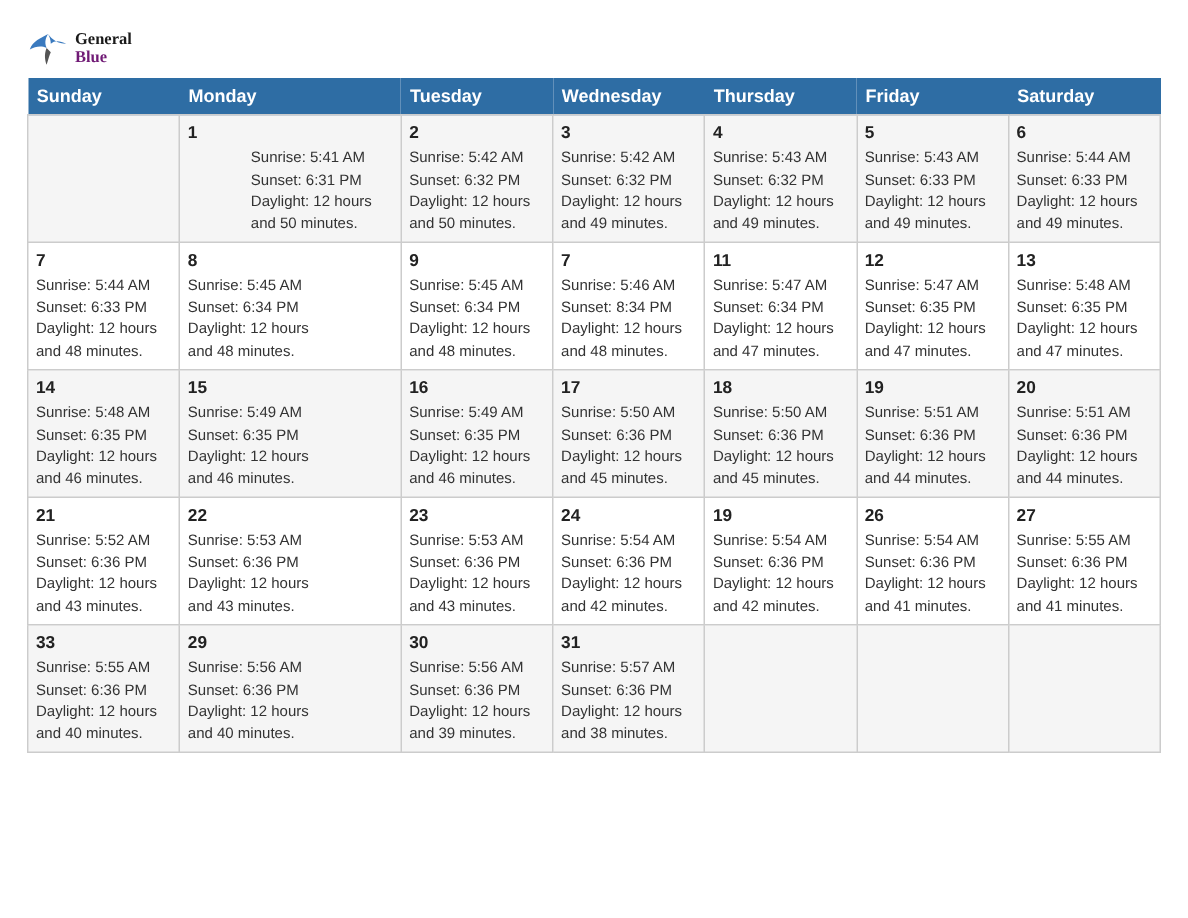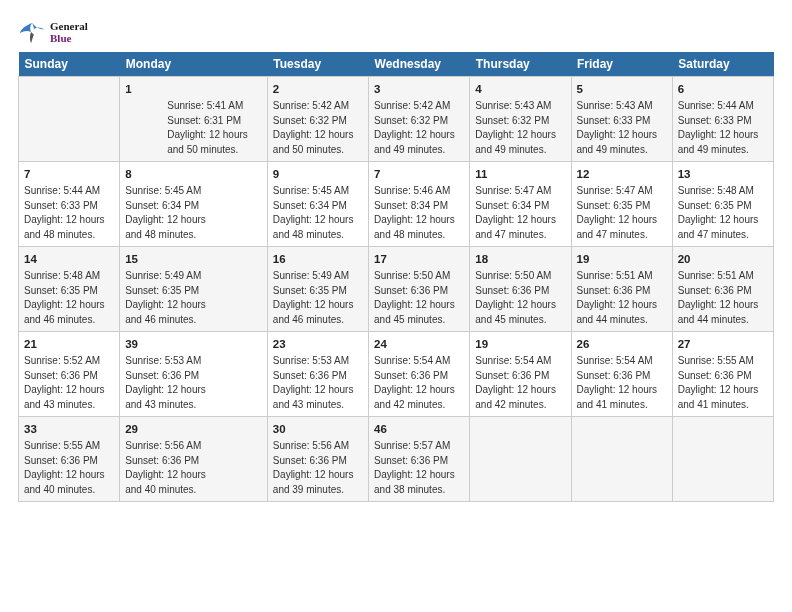--- a/index.html
+++ b/index.html
@@ -276,21 +276,21 @@
         </tr>
         <tr>
           <td>
             <span class="day-num">21</span>
             <div class="day-info" style="white-space: pre-line;">Sunrise: 5:52 AM
 Sunset: 6:36 PM
 Daylight: 12 hours
 and 43 minutes.</div>
           </td>
           <td>
-            <span class="day-num">39</span>
+            <span class="day-num">22</span>
             <div class="day-info" style="white-space: pre-line;">Sunrise: 5:53 AM
 Sunset: 6:36 PM
 Daylight: 12 hours
 and 43 minutes.</div>
           </td>
           <td>
             <span class="day-num">23</span>
             <div class="day-info" style="white-space: pre-line;">Sunrise: 5:53 AM
 Sunset: 6:36 PM
 Daylight: 12 hours
@@ -341,21 +341,21 @@
 and 40 minutes.</div>
           </td>
           <td>
             <span class="day-num">30</span>
             <div class="day-info" style="white-space: pre-line;">Sunrise: 5:56 AM
 Sunset: 6:36 PM
 Daylight: 12 hours
 and 39 minutes.</div>
           </td>
           <td>
-            <span class="day-num">46</span>
+            <span class="day-num">31</span>
             <div class="day-info" style="white-space: pre-line;">Sunrise: 5:57 AM
 Sunset: 6:36 PM
 Daylight: 12 hours
 and 38 minutes.</div>
           </td>
           <td></td>
           <td></td>
           <td></td>
         </tr>
       </tbody>

